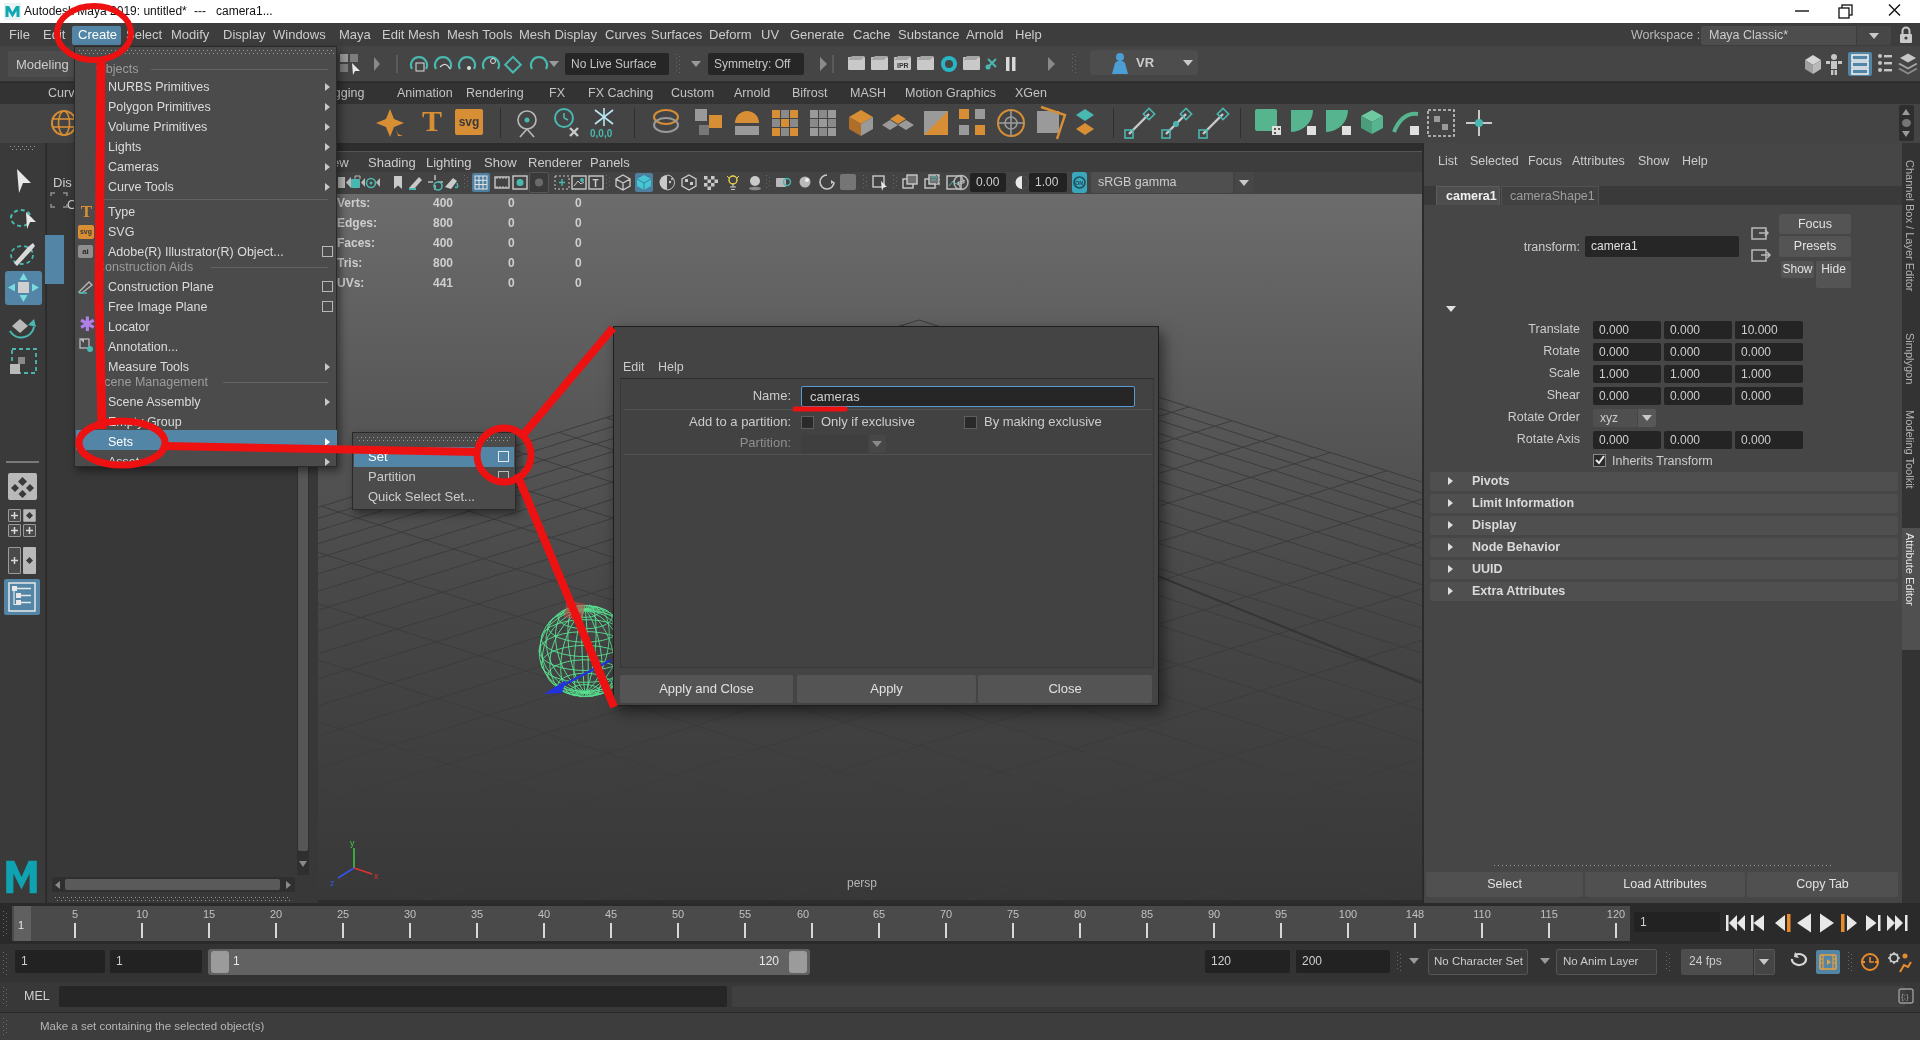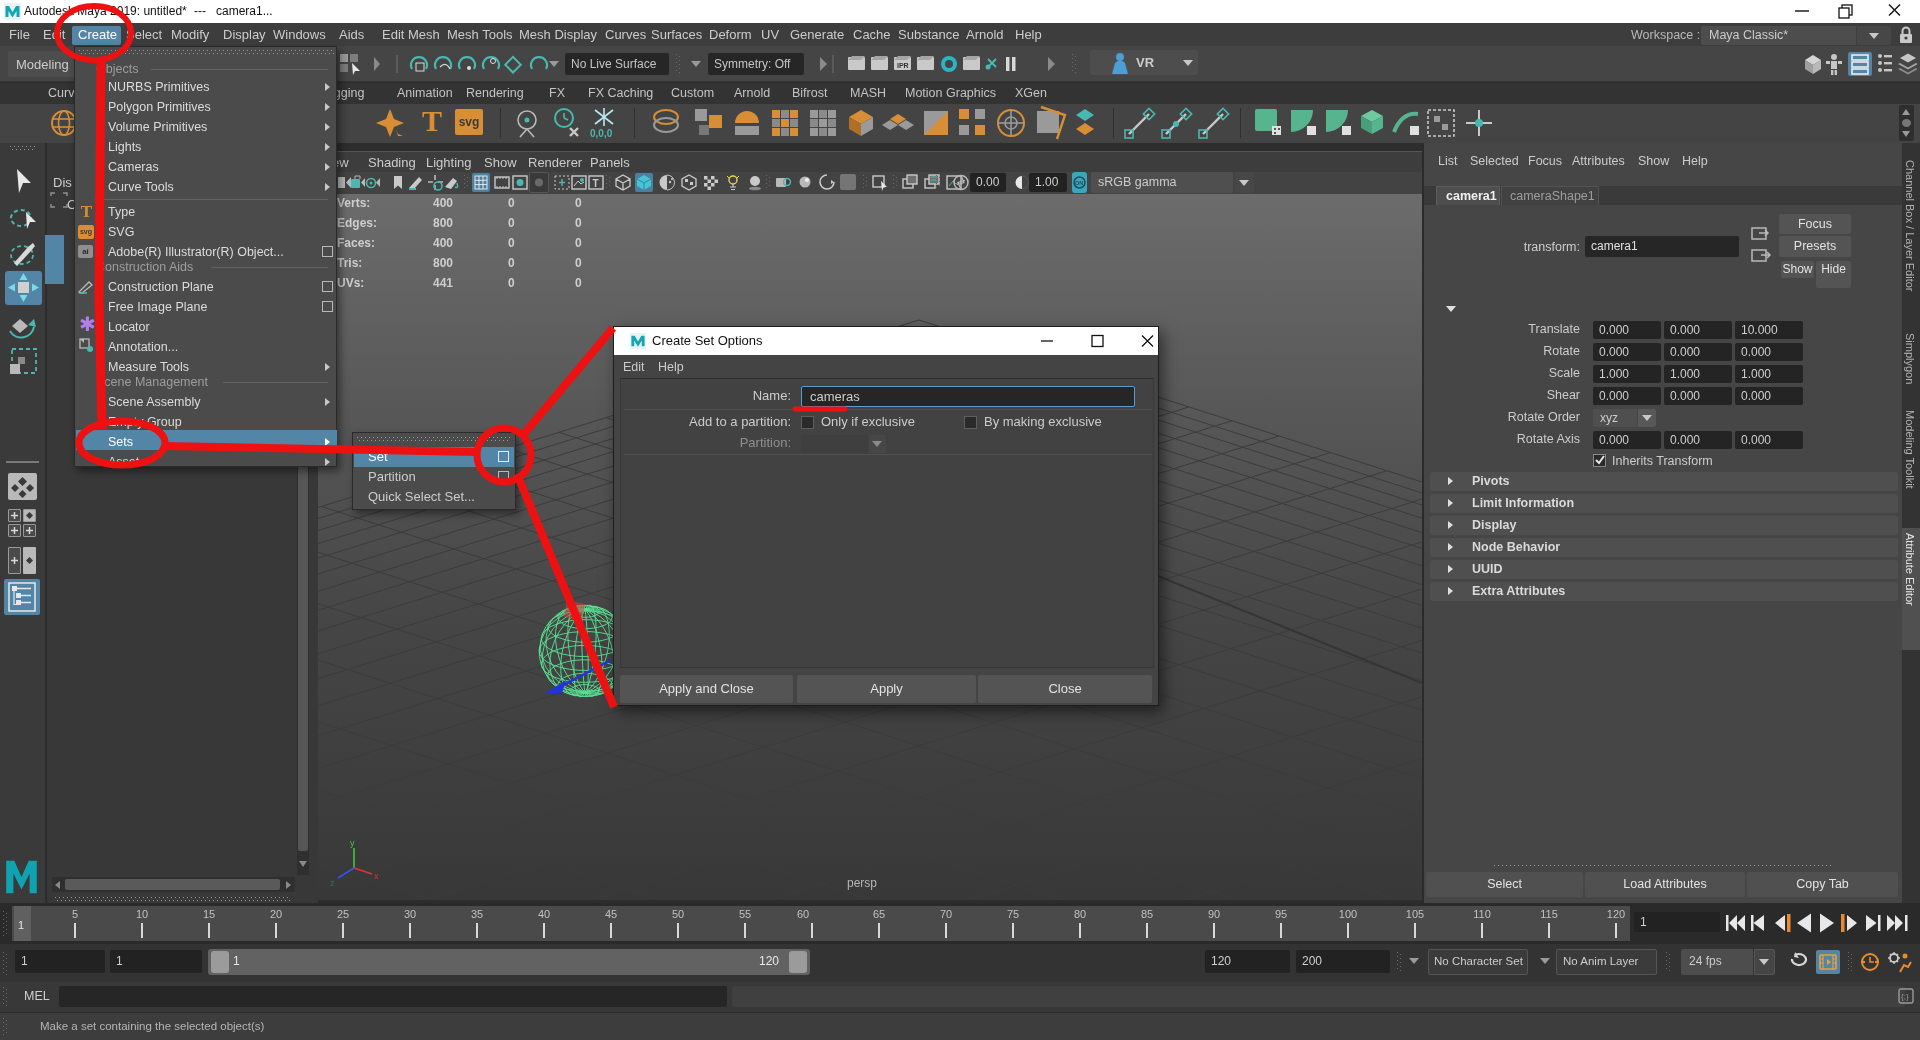--- a/index.html
+++ b/index.html
@@ -43,21 +43,21 @@
 
 <div class="a" style="left:0;top:23px;width:1920px;height:23px;background:#3d3d3d;">
   <div class="a" style="left:72px;top:3px;width:49px;height:19px;background:#5285a6;border-radius:2px;"></div>
   <span class="t" style="left:9px;top:4px;">File</span>
   <span class="t" style="left:43px;top:4px;">Edit</span>
   <span class="t" style="left:78px;top:4px;color:#fff;">Create</span>
   <span class="t" style="left:126px;top:4px;">Select</span>
   <span class="t" style="left:171px;top:4px;">Modify</span>
   <span class="t" style="left:223px;top:4px;">Display</span>
   <span class="t" style="left:273px;top:4px;">Windows</span>
-  <span class="t" style="left:339px;top:4px;">Aids</span>
+  <span class="t" style="left:339px;top:4px;">Maya</span>
   <span class="t" style="left:382px;top:4px;">Edit Mesh</span>
   <span class="t" style="left:447px;top:4px;">Mesh Tools</span>
   <span class="t" style="left:519px;top:4px;">Mesh Display</span>
   <span class="t" style="left:605px;top:4px;">Curves</span>
   <span class="t" style="left:651px;top:4px;">Surfaces</span>
   <span class="t" style="left:709px;top:4px;">Deform</span>
   <span class="t" style="left:761px;top:4px;">UV</span>
   <span class="t" style="left:790px;top:4px;">Generate</span>
   <span class="t" style="left:853px;top:4px;">Cache</span>
   <span class="t" style="left:898px;top:4px;">Substance</span>
@@ -846,21 +846,21 @@
     <span class="a" style="left:730px;top:5px;width:30px;text-align:center;font-size:11px;color:#c0c0c0;">55</span>
     <span class="a" style="left:797px;top:5px;width:30px;font-size:11px;color:#c0c0c0;">60</span>
     <span class="a" style="left:864px;top:5px;width:30px;text-align:center;font-size:11px;color:#c0c0c0;">65</span>
     <span class="a" style="left:931px;top:5px;width:30px;text-align:center;font-size:11px;color:#c0c0c0;">70</span>
     <span class="a" style="left:998px;top:5px;width:30px;text-align:center;font-size:11px;color:#c0c0c0;">75</span>
     <span class="a" style="left:1065px;top:5px;width:30px;text-align:center;font-size:11px;color:#c0c0c0;">80</span>
     <span class="a" style="left:1132px;top:5px;width:30px;text-align:center;font-size:11px;color:#c0c0c0;">85</span>
     <span class="a" style="left:1199px;top:5px;width:30px;text-align:center;font-size:11px;color:#c0c0c0;">90</span>
     <span class="a" style="left:1266px;top:5px;width:30px;text-align:center;font-size:11px;color:#c0c0c0;">95</span>
     <span class="a" style="left:1333px;top:5px;width:30px;text-align:center;font-size:11px;color:#c0c0c0;">100</span>
-    <span class="a" style="left:1400px;top:5px;width:30px;text-align:center;font-size:11px;color:#c0c0c0;">105</span>
+    <span class="a" style="left:1400px;top:5px;width:30px;text-align:center;font-size:11px;color:#c0c0c0;">148</span>
     <span class="a" style="left:1467px;top:5px;width:30px;text-align:center;font-size:11px;color:#c0c0c0;">110</span>
     <span class="a" style="left:1534px;top:5px;width:30px;text-align:center;font-size:11px;color:#c0c0c0;">115</span>
     <span class="a" style="left:1601px;top:5px;width:30px;text-align:center;font-size:11px;color:#c0c0c0;">120</span>
 <div class="a" style="left:74px;top:20px;width:2px;height:15px;background:#d8d8d8;"></div>
     <div class="a" style="left:141px;top:20px;width:2px;height:15px;background:#d8d8d8;"></div>
     <div class="a" style="left:208px;top:20px;width:2px;height:15px;background:#d8d8d8;"></div>
     <div class="a" style="left:275px;top:20px;width:2px;height:15px;background:#d8d8d8;"></div>
     <div class="a" style="left:342px;top:20px;width:2px;height:15px;background:#d8d8d8;"></div>
     <div class="a" style="left:409px;top:20px;width:2px;height:15px;background:#d8d8d8;"></div>
     <div class="a" style="left:476px;top:20px;width:2px;height:15px;background:#d8d8d8;"></div>
@@ -1021,32 +1021,20 @@
   <div class="dots-h" style="left:4px;top:4px;width:154px;"></div>
   <div class="a" style="left:1px;top:14px;width:160px;height:20px;background:#5285a6;"></div>
   <span class="t" style="left:15px;top:16px;color:#fff;">Set</span>
   <div class="cb" style="left:145px;top:18px;border-color:#e8e8e8;"></div>
   <span class="t" style="left:15px;top:36px;">Partition</span>
   <div class="cb" style="left:145px;top:38px;"></div>
   <span class="t" style="left:15px;top:56px;">Quick Select Set...</span>
 </div>
 
 <div class="a" id="dialog" style="left:613px;top:326px;width:546px;height:380px;background:#444444;border:1px solid #1e1e1e;box-shadow:4px 6px 14px rgba(0,0,0,0.5);">
-  <div class="a" style="left:0;top:0;width:544px;height:28px;background:#ffffff;">
-    <svg width="16" height="16" style="left:16px;top:6px" viewBox="0 0 17 17">
-      <rect x="0" y="0" width="17" height="17" fill="#e8f4f4"></rect>
-      <path d="M1.5 14 L1.5 3 L5 3 L8.5 9 L12 3 L15.5 3 L15.5 14 L12.5 14 L12.5 8 L8.5 14.5 L4.5 8 L4.5 14 Z" fill="#12a5b2"></path>
-    </svg>
-    <span class="a" style="left:38px;top:6px;font-size:13px;color:#111;">Create Set Options</span>
-    <svg width="130" height="28" style="left:414px;top:0" viewBox="0 0 130 28">
-      <line x1="13" y1="14" x2="25" y2="14" stroke="#111" stroke-width="1.3"></line>
-      <rect x="64" y="8.5" width="11" height="11" fill="none" stroke="#111" stroke-width="1.3"></rect>
-      <path d="M114 8.5 L125 19.5 M125 8.5 L114 19.5" stroke="#111" stroke-width="1.3"></path>
-    </svg>
-  </div>
   <span class="t" style="left:9px;top:33px;font-size:12.5px;">Edit</span>
   <span class="t" style="left:44px;top:33px;font-size:12.5px;">Help</span>
 
   <div class="a" style="left:6px;top:51px;width:534px;height:290px;background:#424242;border:1px solid #383838;border-top-color:#2e2e2e;">
     <span class="t" style="left:100px;top:9px;width:70px;text-align:right;">Name:</span>
     <div class="a" style="left:180px;top:7px;width:334px;height:21px;background:#262626;border:1px solid #5b9bd1;border-radius:2px;">
       <span class="t" style="left:8px;top:2px;">cameras</span>
     </div>
     <div class="a" style="left:3px;top:30px;width:528px;height:1px;background:#515151;"></div>
     <span class="t" style="left:20px;top:35px;width:150px;text-align:right;">Add to a partition:</span>

